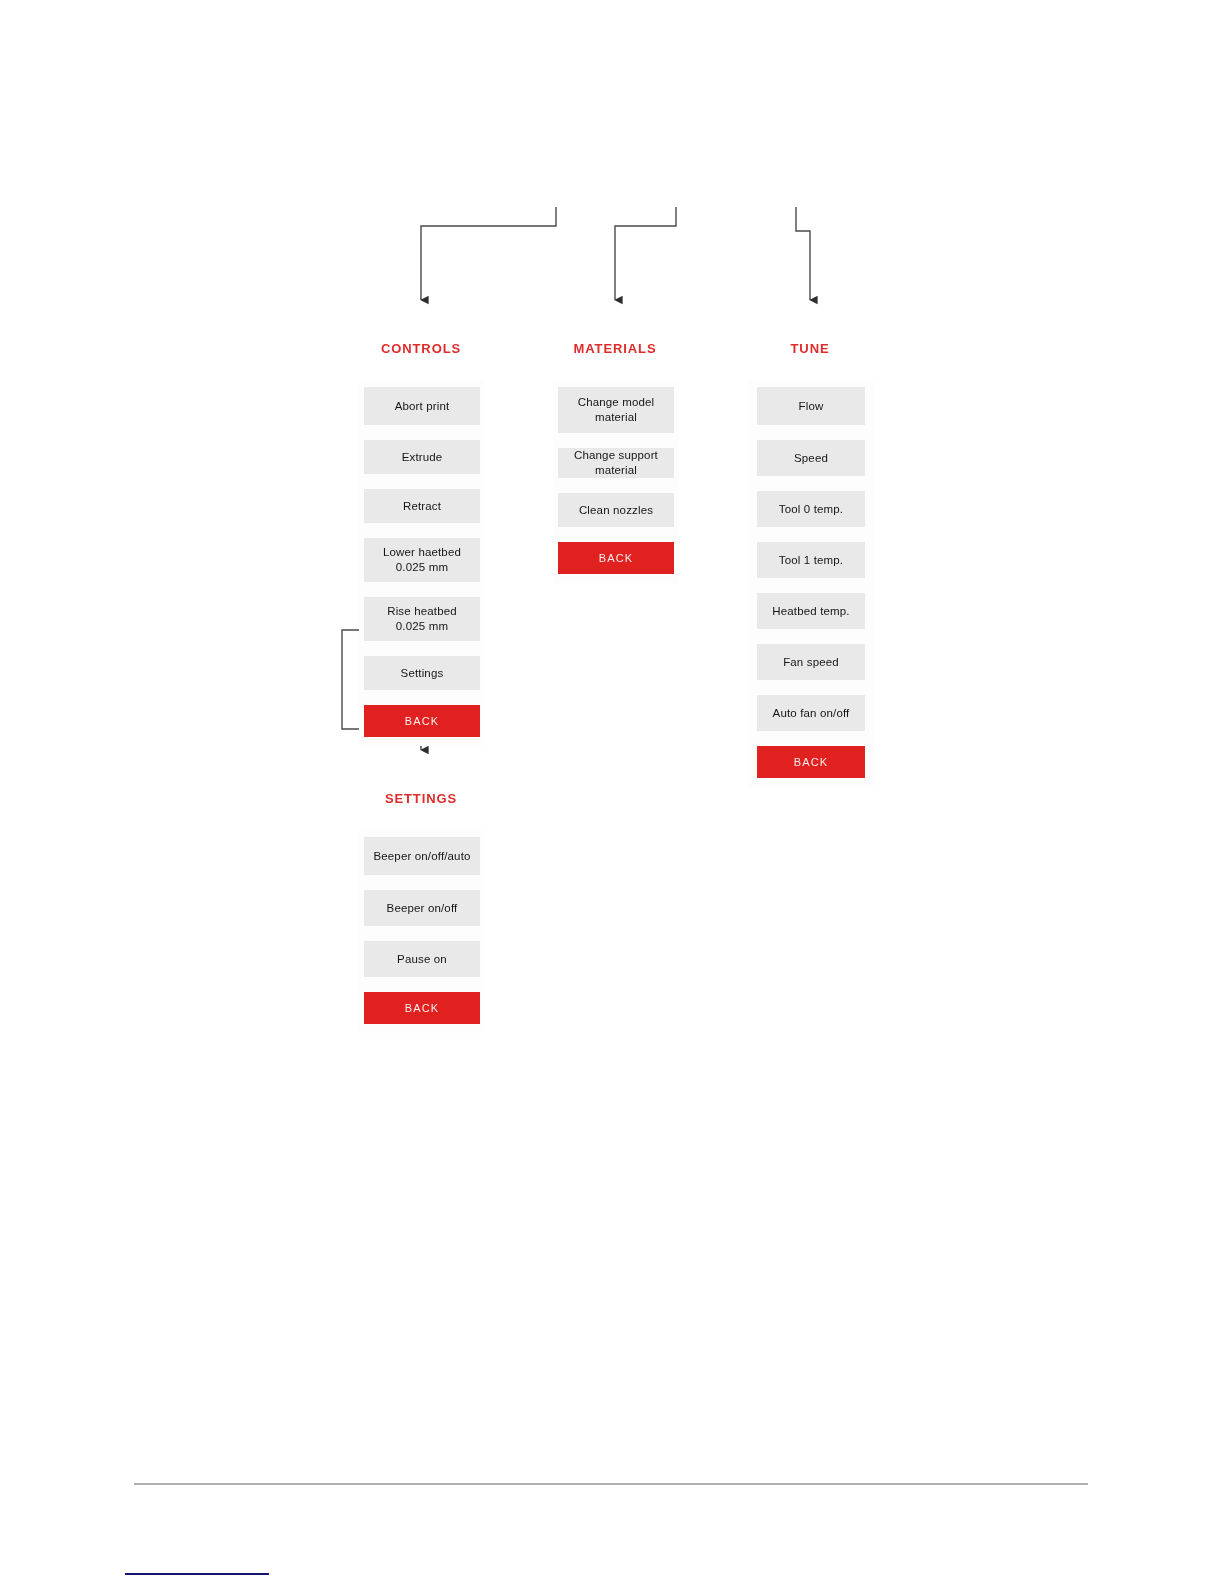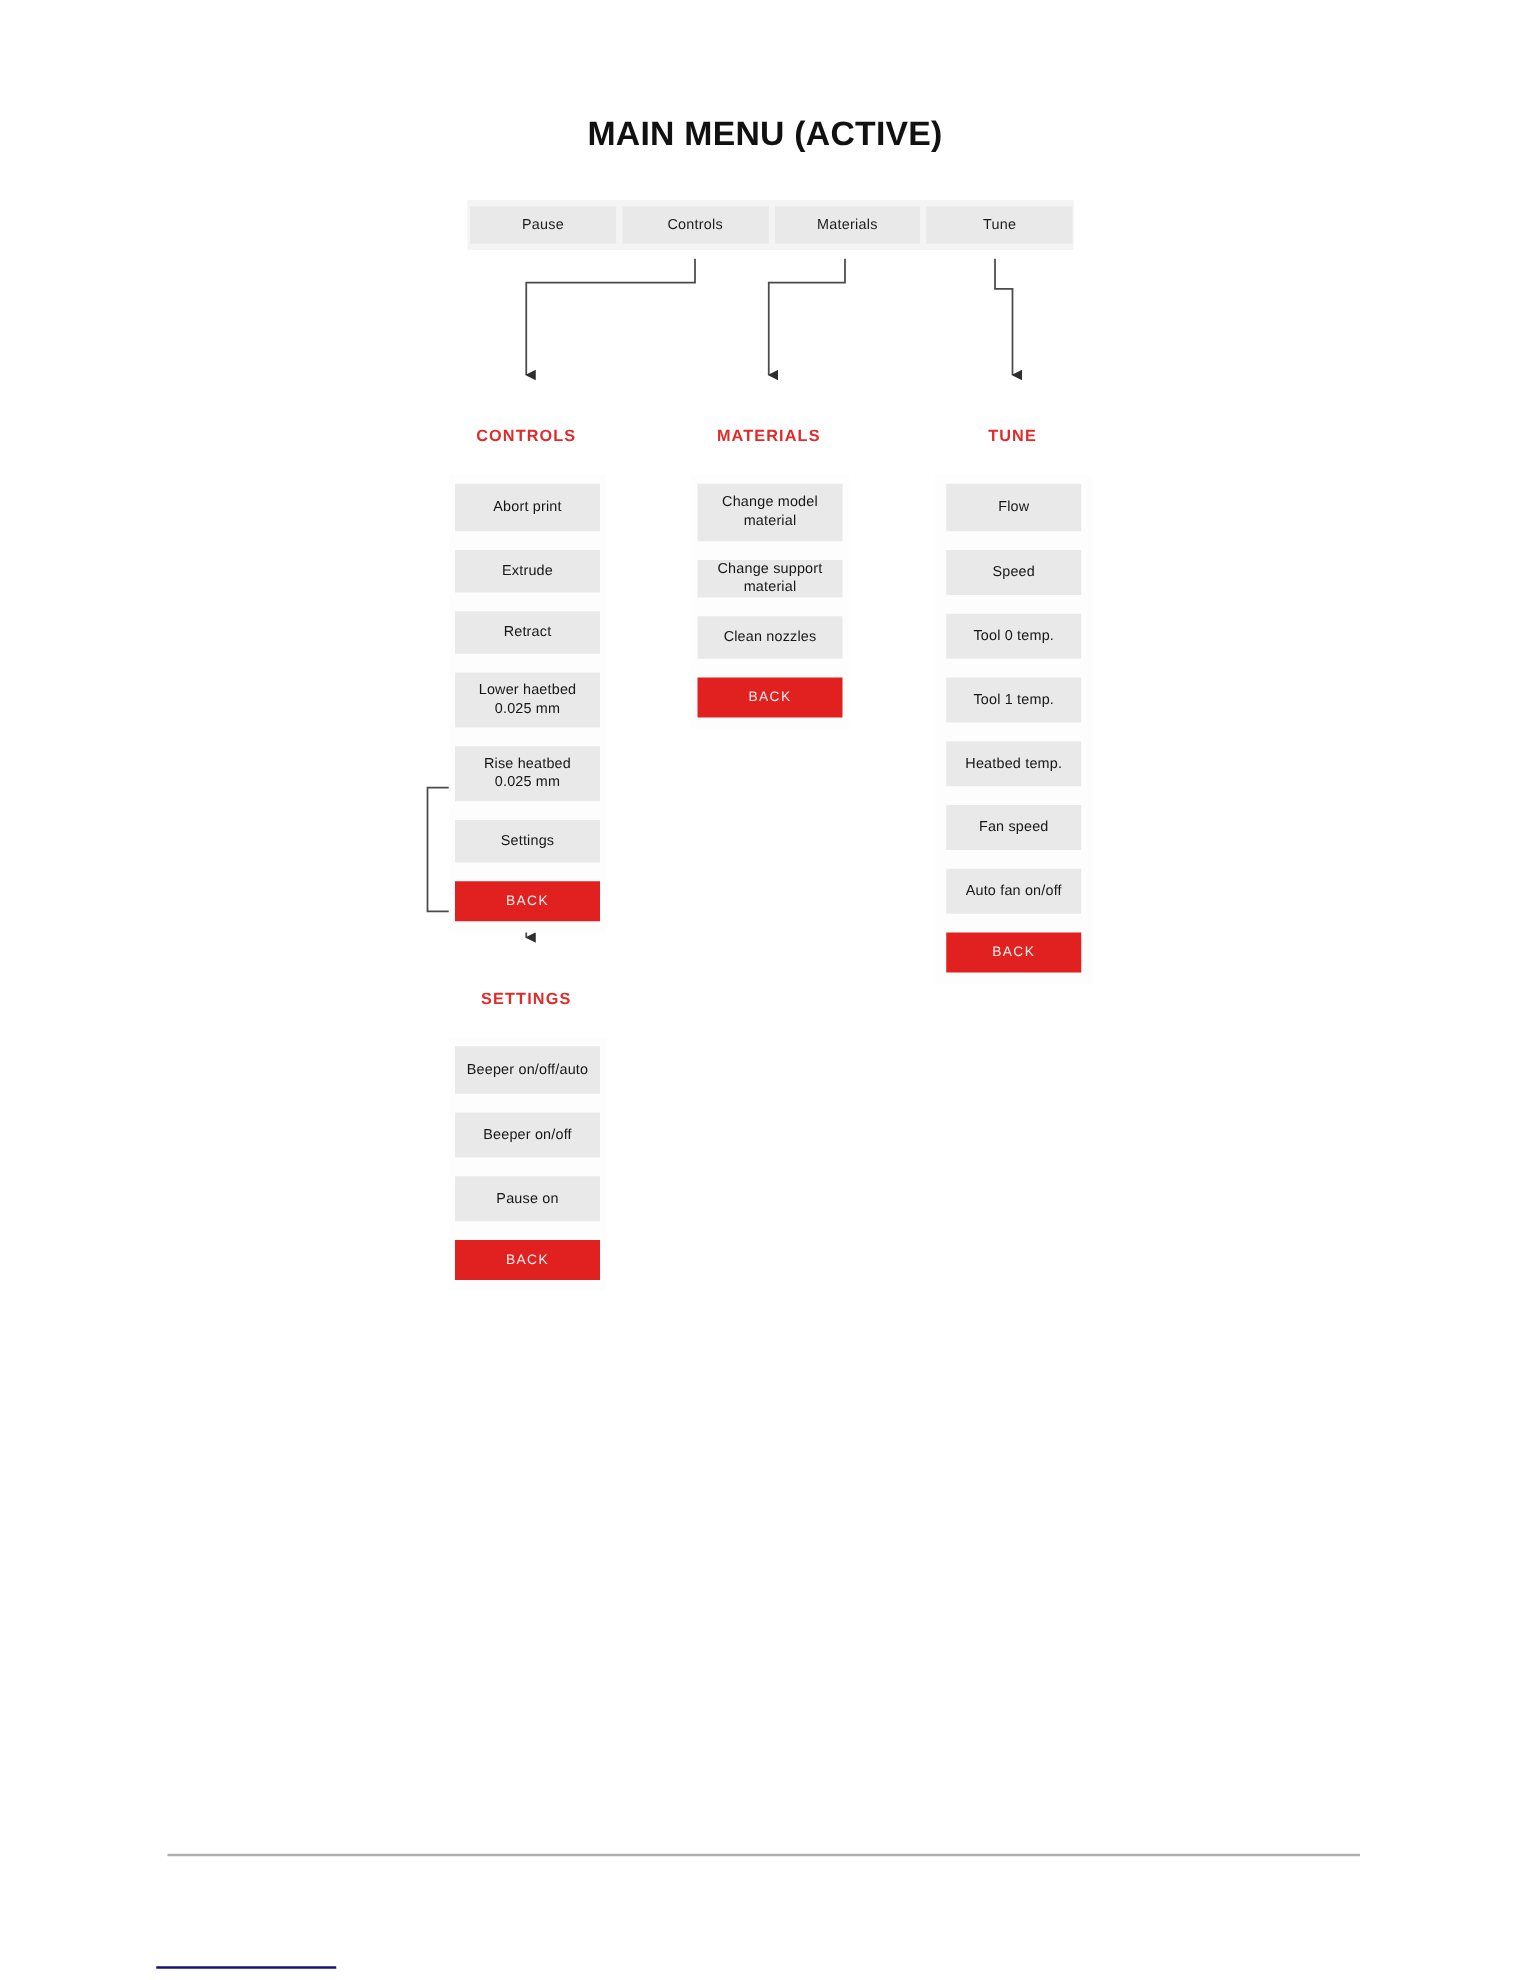--- a/index.html
+++ b/index.html
@@ -141,28 +141,21 @@
     width: 144px;
     height: 2px;
     background: #141478;
   }
 </style>
 </head>
 <body>
 
 <div id="canvas">
 
-  <div class="page-title">MAIN MENU (ACTIVE)</div>
-
-  <div class="topbar">
-    <div class="topbar-tile w-pause">Pause</div>
-    <div class="topbar-tile w-controls">Controls</div>
-    <div class="topbar-tile w-materials">Materials</div>
-    <div class="topbar-tile w-tune">Tune</div>
-  </div>
+
 
   <svg id="connectors" viewBox="0 0 1224 1584">
     <defs>
       <marker id="arrowhead" markerWidth="9" markerHeight="9" refX="4.2" refY="7.6" orient="auto" markerUnits="userSpaceOnUse">
         <path d="M 0 0 L 8.4 0 L 4.2 8.4 Z" fill="#2e2e2e"></path>
       </marker>
     </defs>
 
     <path d="M 556 207 L 556 226 L 421 226 L 421 300" fill="none" stroke="#4a4a4a" stroke-width="1.4" marker-end="url(#arrowhead)"></path>
 

